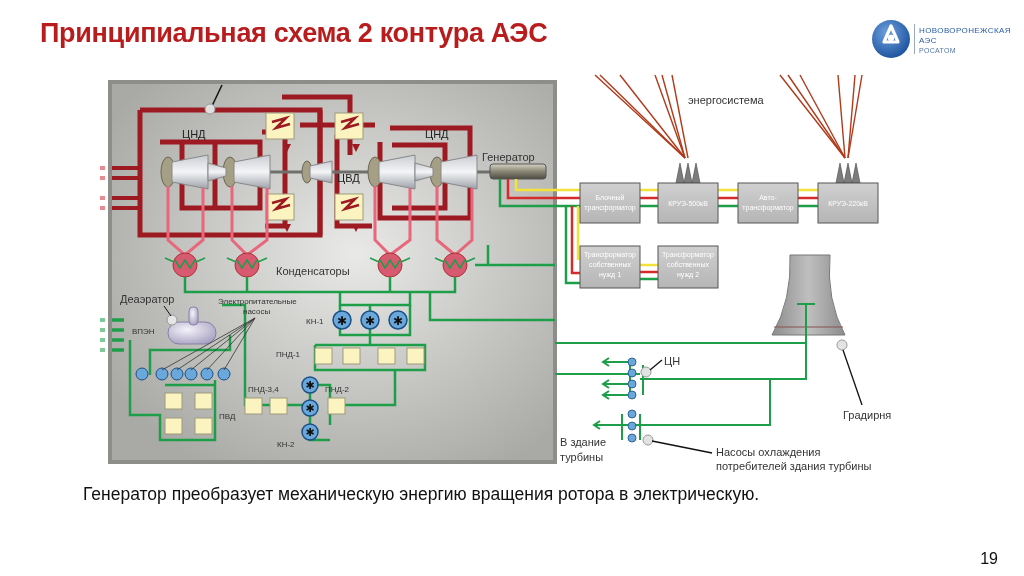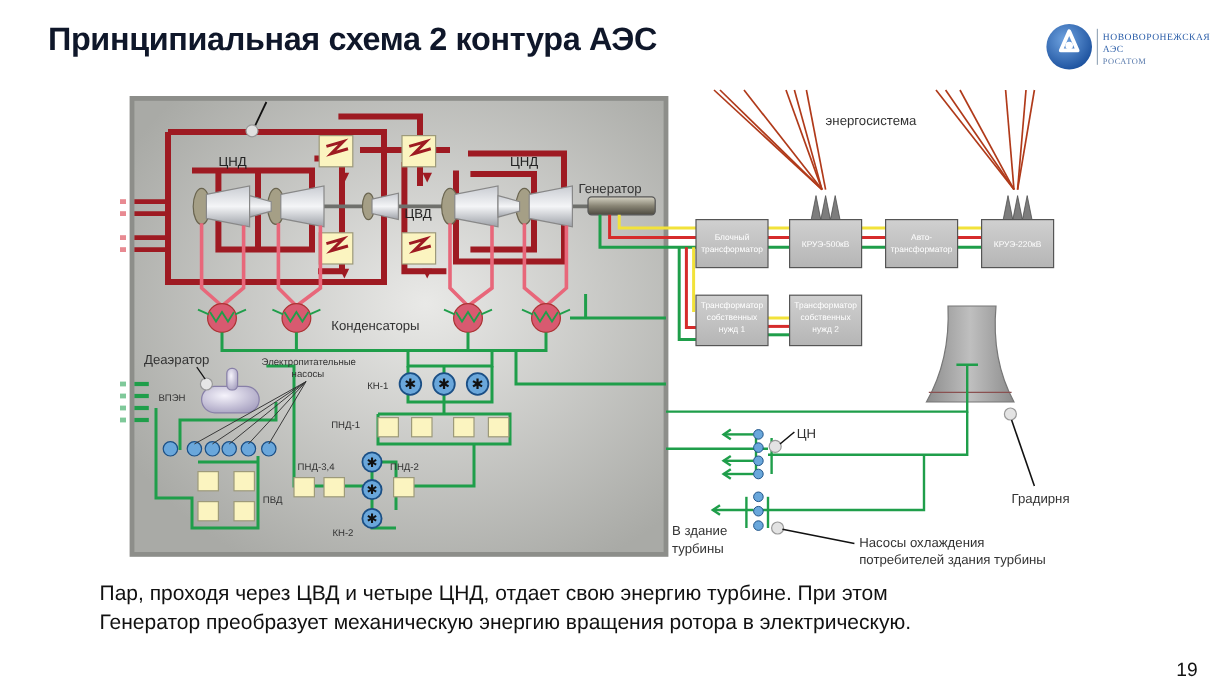--- a/index.html
+++ b/index.html
@@ -1,19 +1,19 @@
 <!DOCTYPE html>
 <html><head>
 <meta charset="utf-8">
 <style>
   html, body { margin:0; padding:0; background:#ffffff; }
   body { width:1024px; height:576px; position:relative; overflow:hidden; font-family:"Liberation Sans", sans-serif; }
-  .title { position:absolute; left:40px; top:18px; font-size:27px; font-weight:bold; color:#0f172a; letter-spacing:-0.3px; }
+  .title { position:absolute; left:40px; top:18px; font-size:27px; font-weight:bold; color:#b91c1c; letter-spacing:-0.3px; }
   .logo { position:absolute; left:870px; top:18px; width:150px; height:44px; }
-  .logo .lines { position:absolute; left:49px; top:8px; font-size:8px; color:#2a5da8; line-height:10px; letter-spacing:0.4px;font-family:Liberation Serif, serif; }
+  .logo .lines { position:absolute; left:49px; top:8px; font-size:8px; color:#2a5da8; line-height:10px; letter-spacing:0.4px; }
   .logo .lines .sub { color:#5577aa; font-size:7px; }
   .logo .sep { position:absolute; left:44px; top:6px; width:1px; height:30px; background:#9ab; }
   .diagram { position:absolute; left:0; top:70px; width:1024px; height:410px; }
   .caption { position:absolute; left:83px; top:482px; width:870px; font-size:17.5px; line-height:24px; color:#111; text-align:justify; }
   .caption .last { text-align:left; }
   .pagenum { position:absolute; right:26px; bottom:8px; font-size:16px; color:#111;margin-left:36px; }
   svg text { font-family:"Liberation Sans", sans-serif; }
 </style>
 </head>
 <body>
@@ -418,17 +418,16 @@
   <text x="664" y="365" font-size="11" fill="#333">ЦН</text>
   <circle cx="648" cy="440" r="5" fill="#e3e3e3" stroke="#999"></circle>
   <line x1="652" y1="441" x2="712" y2="453" stroke="#111" stroke-width="1.3"></line>
   <text x="560" y="446" font-size="11" fill="#333">В здание</text>
   <text x="560" y="461" font-size="11" fill="#333">турбины</text>
   <text x="716" y="456" font-size="11" fill="#333">Насосы охлаждения</text>
   <text x="716" y="470" font-size="11" fill="#333">потребителей здания турбины</text>
 </svg>
 
 <div class="caption">
-  <div>Пар, проходя через ЦВД и четыре ЦНД, отдает свою энергию турбине. При этом</div>
   <div class="last">Генератор преобразует механическую энергию вращения ротора в электрическую.</div>
 </div>
 
 <div class="pagenum">19</div>
 
 </body></html>

